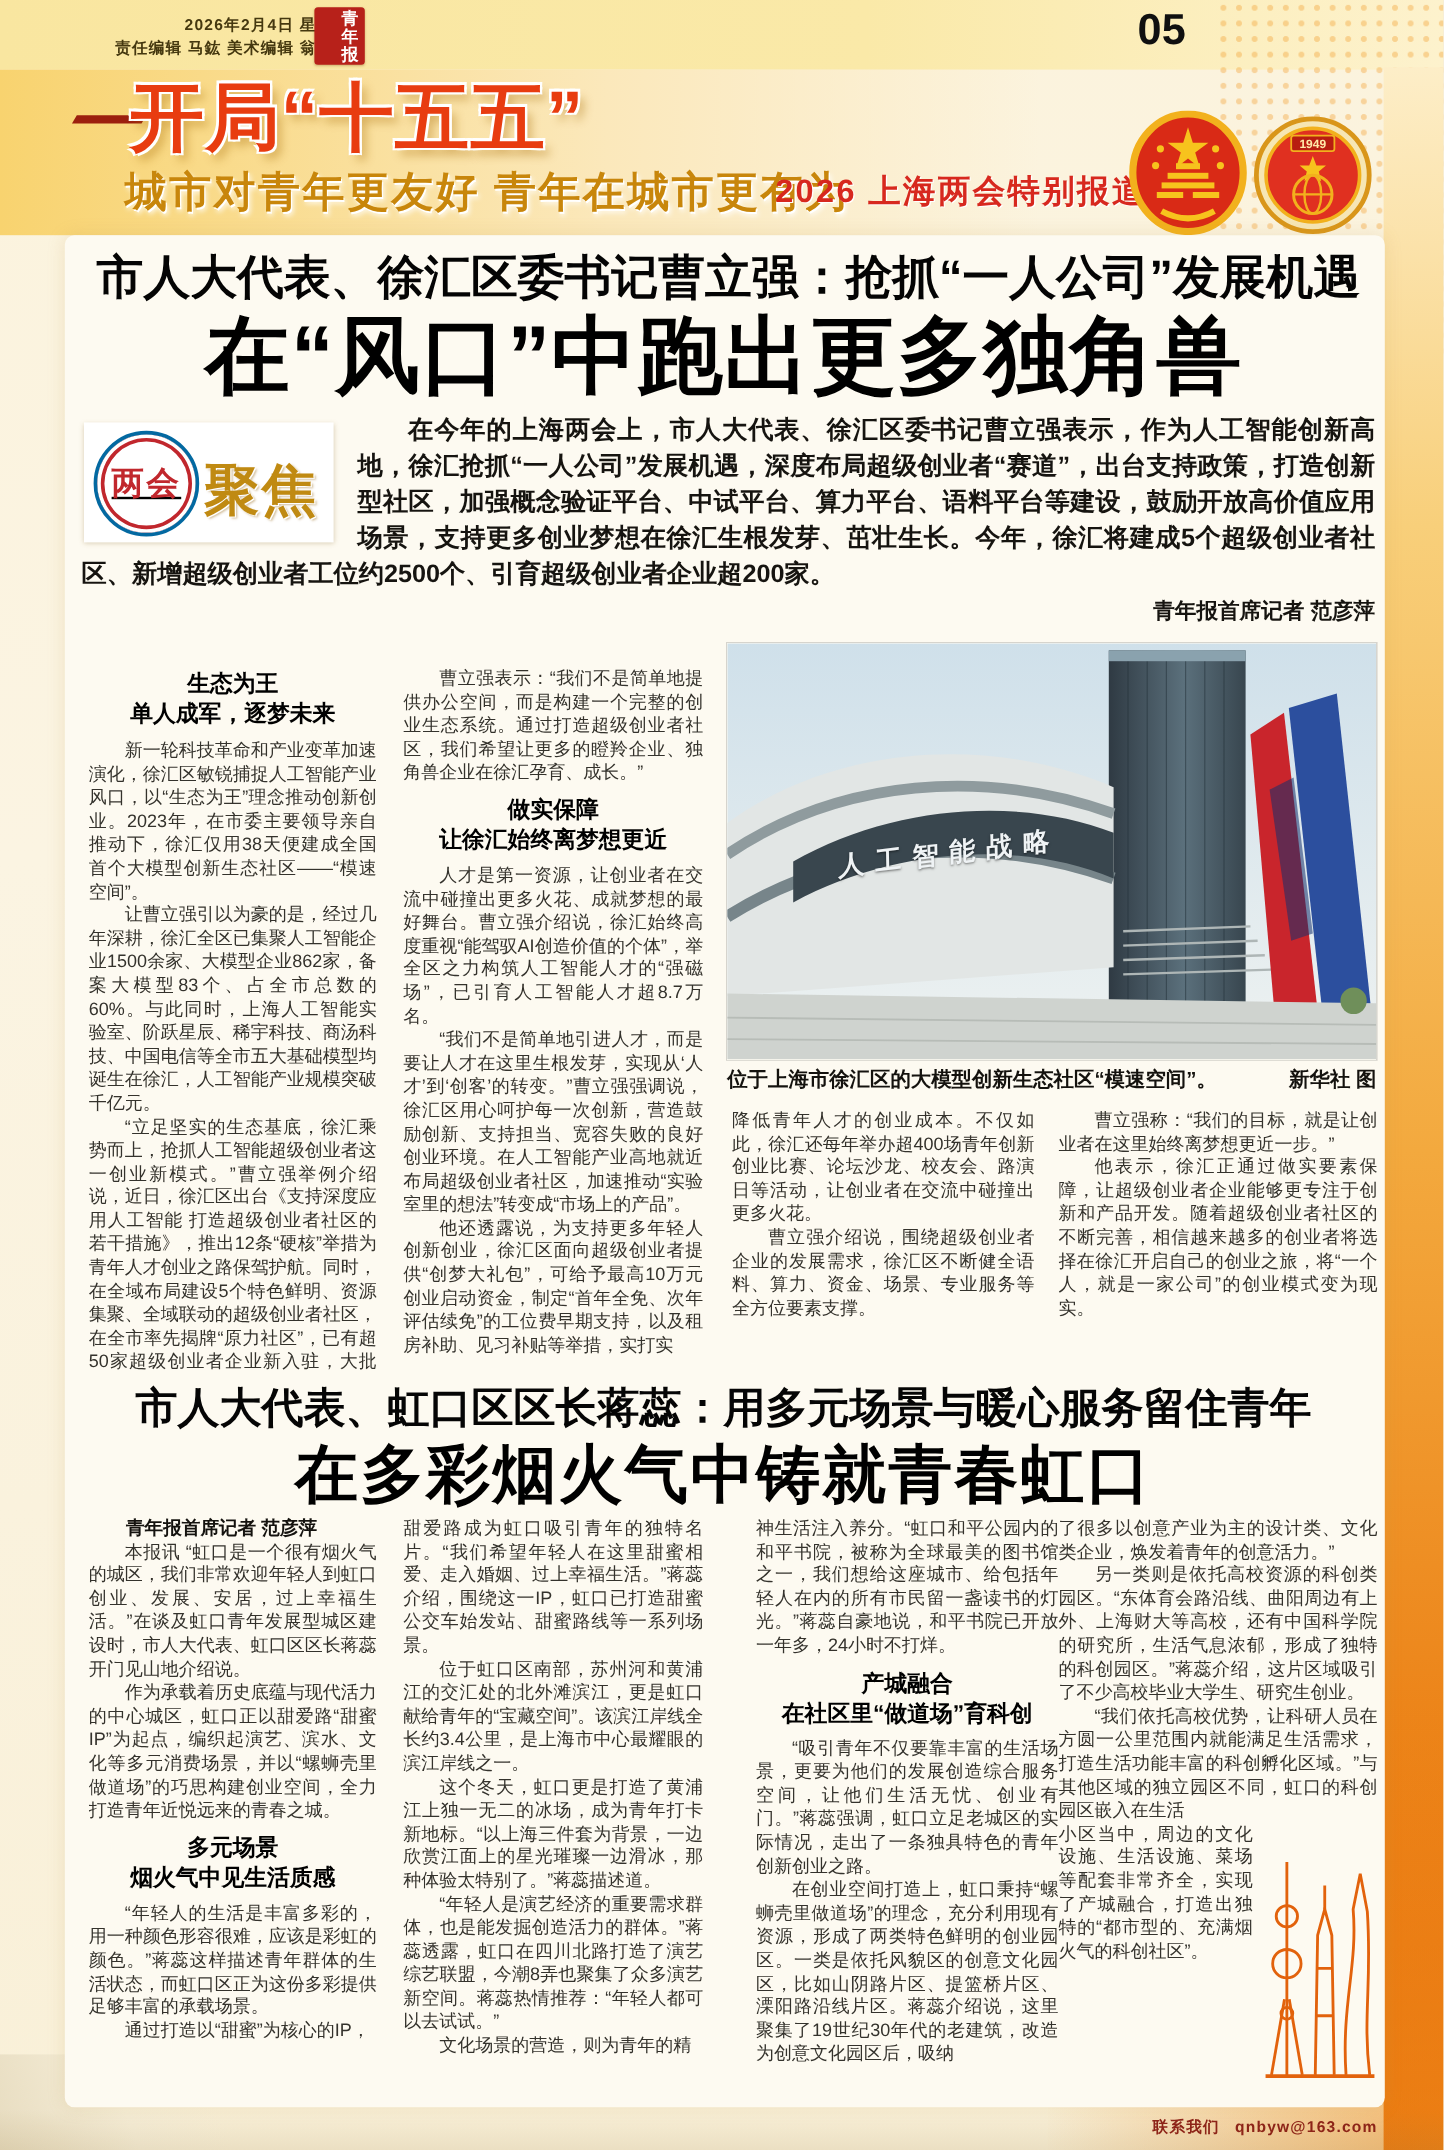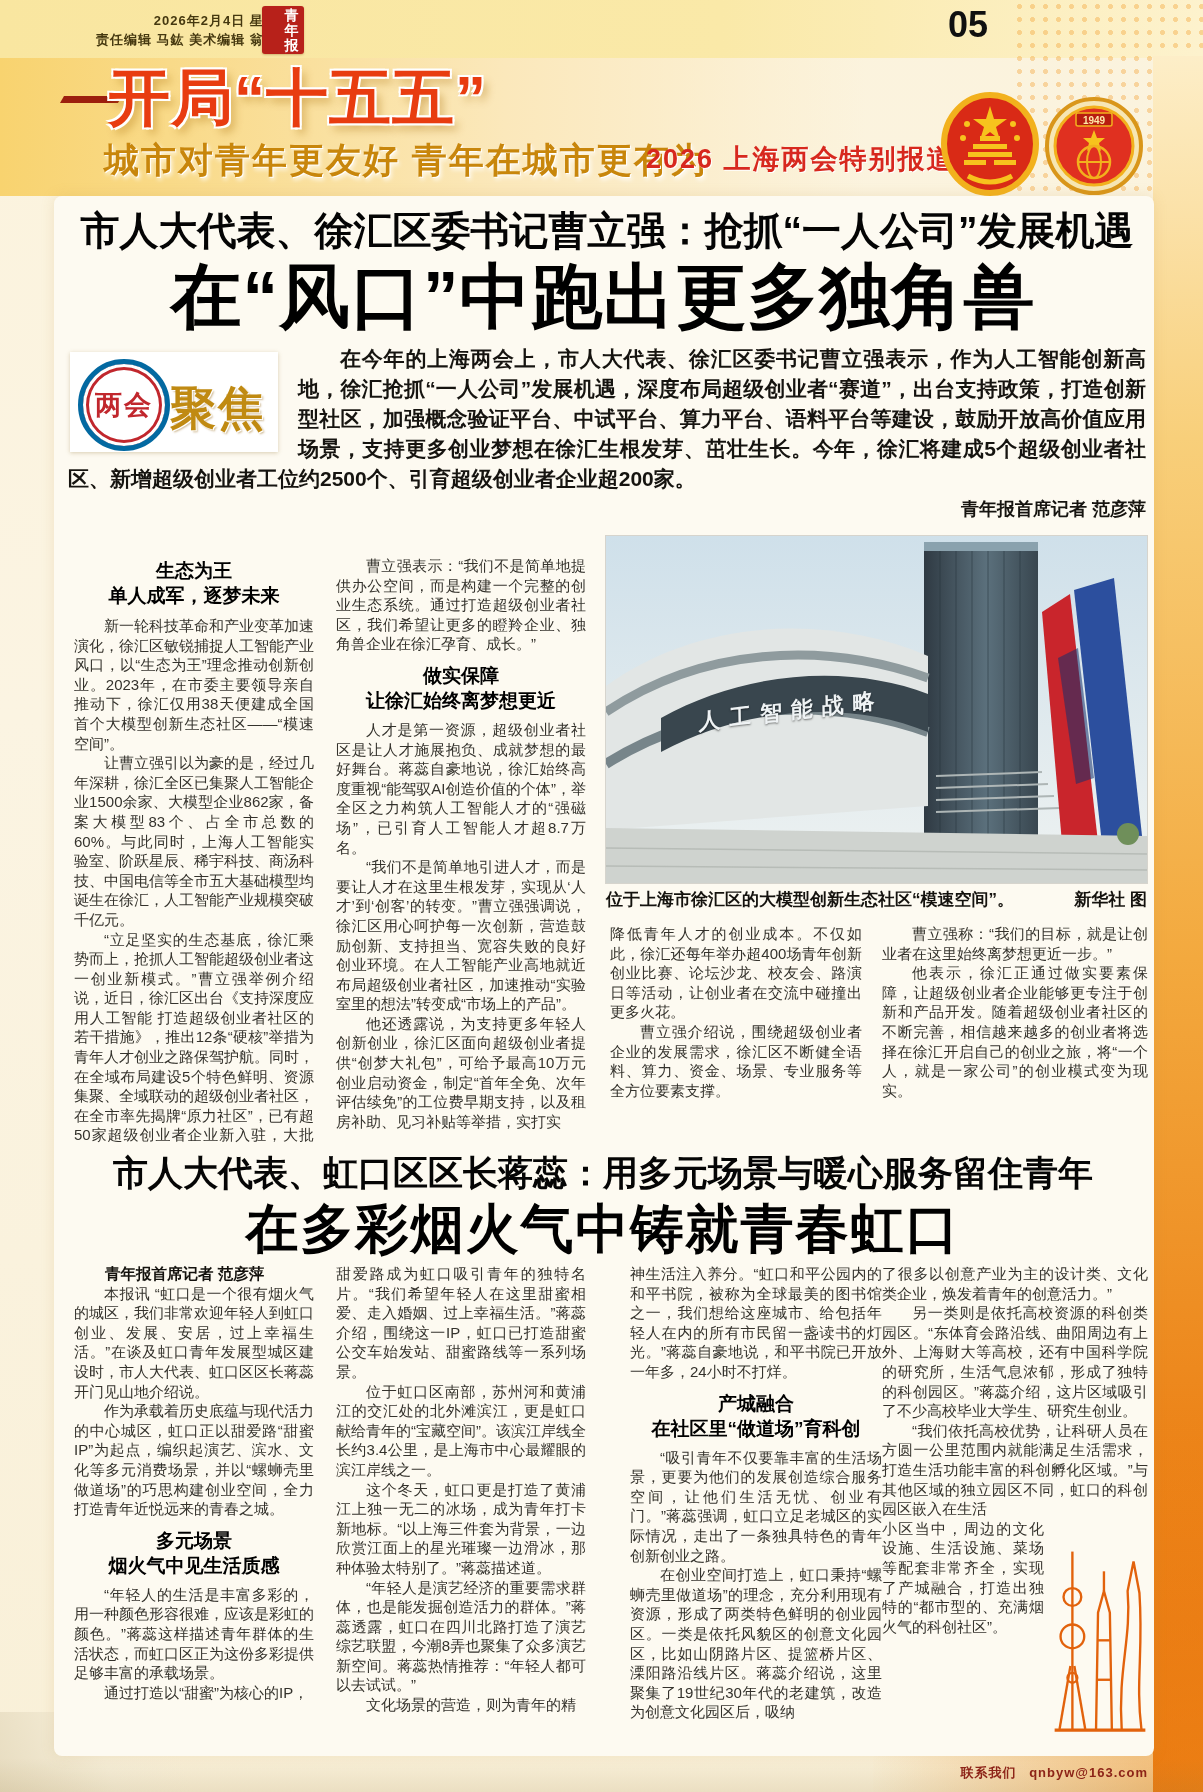--- a/index.html
+++ b/index.html
@@ -49,22 +49,22 @@
   
   .kicker1{position:absolute;top:204px;left:64px;width:1086px;text-align:center;
            font-size:39px;font-weight:900;color:#040404;white-space:nowrap;}
   .headline1{position:absolute;top:250px;left:60px;width:1086px;text-align:center;
              font-size:71px;font-weight:900;color:#000;letter-spacing:1px;white-space:nowrap;}
   
   .leadwrap{position:absolute;top:344px;left:68px;width:1078px;}
   .badge{float:left;width:208px;height:100px;margin:8px 20px 4px 2px;position:relative;
          background:#fff;box-shadow:0 1px 4px rgba(150,120,60,.35);}
   .badge-ring{position:absolute;left:8px;top:7px;width:82px;height:82px;border-radius:50%;
-              border:5px solid #0369a1;box-shadow:inset 0 0 0 3px #fff,inset 0 0 0 6px #c1272d;
-              display:flex;align-items:center;justify-content:center;}
+              border:3px solid #0369a1;box-shadow:inset 0 0 0 3px #fff,inset 0 0 0 6px #c1272d;
+              display:flex;align-items:center;justify-content:center;text-decoration:underline;}
   .badge-l1{font-size:27px;font-weight:900;color:#c1272d;letter-spacing:2px;}
   .badge-l2{position:absolute;left:100px;top:26px;font-size:46px;font-weight:900;color:#c08a12;
             letter-spacing:2px;text-shadow:1px 1px 0 #fff,2px 2px 2px rgba(140,90,0,.4);}
   .lead{margin:0;font-size:21px;line-height:30px;font-weight:700;color:#161410;
         text-align:justify;text-indent:2em;}
   .lead-byline{text-align:right;font-size:18px;font-weight:900;color:#161410;margin-top:3px;}
   
   .photo{position:absolute;left:606px;top:536px;width:541px;height:347px;overflow:hidden;
          box-shadow:0 0 0 1px rgba(100,100,100,.25);}
   .photo svg{display:block;width:100%;height:100%;}
@@ -236,21 +236,21 @@
       <p>新一轮科技革命和产业变革加速演化，徐汇区敏锐捕捉人工智能产业风口，以“生态为王”理念推动创新创业。2023年，在市委主要领导亲自推动下，徐汇仅用38天便建成全国首个大模型创新生态社区——“模速空间”。</p>
       <p>让曹立强引以为豪的是，经过几年深耕，徐汇全区已集聚人工智能企业1500余家、大模型企业862家，备案大模型83个、占全市总数的60%。与此同时，上海人工智能实验室、阶跃星辰、稀宇科技、商汤科技、中国电信等全市五大基础模型均诞生在徐汇，人工智能产业规模突破千亿元。</p>
       <p>“立足坚实的生态基底，徐汇乘势而上，抢抓人工智能超级创业者这一创业新模式。”曹立强举例介绍说，近日，徐汇区出台《支持深度应用人工智能 打造超级创业者社区的若干措施》，推出12条“硬核”举措为青年人才创业之路保驾护航。同时，在全域布局建设5个特色鲜明、资源集聚、全域联动的超级创业者社区，在全市率先揭牌“原力社区”，已有超50家超级创业者企业新入驻，大批企业正在注册落地。</p>
     </div>
     <div class="colc c2">
       <p>曹立强表示：“我们不是简单地提供办公空间，而是构建一个完整的创业生态系统。通过打造超级创业者社区，我们希望让更多的瞪羚企业、独角兽企业在徐汇孕育、成长。”</p>
       <div class="subwrap">
         <div class="sub">做实保障</div>
         <div class="sub">让徐汇始终离梦想更近</div>
       </div>
-      <p>人才是第一资源，超级创业者社区是让人才施展抱负、成就梦想的最好舞台。蒋蕊自豪地说，徐汇始终高度重视“能驾驭AI创造价值的个体”，举全区之力构筑人工智能人才的“强磁场”，已引育人工智能人才超8.7万名。</p>
+      <p>人才是第一资源，让创业者在交流中碰撞出更多火花、成就梦想的最好舞台。曹立强介绍说，徐汇始终高度重视“能驾驭AI创造价值的个体”，举全区之力构筑人工智能人才的“强磁场”，已引育人工智能人才超8.7万名。</p>
       <p>“我们不是简单地引进人才，而是要让人才在这里生根发芽，实现从‘人才’到‘创客’的转变。”曹立强强调说，徐汇区用心呵护每一次创新，营造鼓励创新、支持担当、宽容失败的良好创业环境。在人工智能产业高地就近布局超级创业者社区，加速推动“实验室里的想法”转变成“市场上的产品”。</p>
       <p>他还透露说，为支持更多年轻人创新创业，徐汇区面向超级创业者提供“创梦大礼包”，可给予最高10万元创业启动资金，制定“首年全免、次年评估续免”的工位费早期支持，以及租房补助、见习补贴等举措，实打实</p>
     </div>
     <div class="colc c3">
       <p class="cont">降低青年人才的创业成本。不仅如此，徐汇还每年举办超400场青年创新创业比赛、论坛沙龙、校友会、路演日等活动，让创业者在交流中碰撞出更多火花。</p>
       <p>曹立强介绍说，围绕超级创业者企业的发展需求，徐汇区不断健全语料、算力、资金、场景、专业服务等全方位要素支撑。</p>
     </div>
     <div class="colc c4">
       <p>曹立强称：“我们的目标，就是让创业者在这里始终离梦想更近一步。”</p>
       <p>他表示，徐汇正通过做实要素保障，让超级创业者企业能够更专注于创新和产品开发。随着超级创业者社区的不断完善，相信越来越多的创业者将选择在徐汇开启自己的创业之旅，将“一个人，就是一家公司”的创业模式变为现实。</p>

